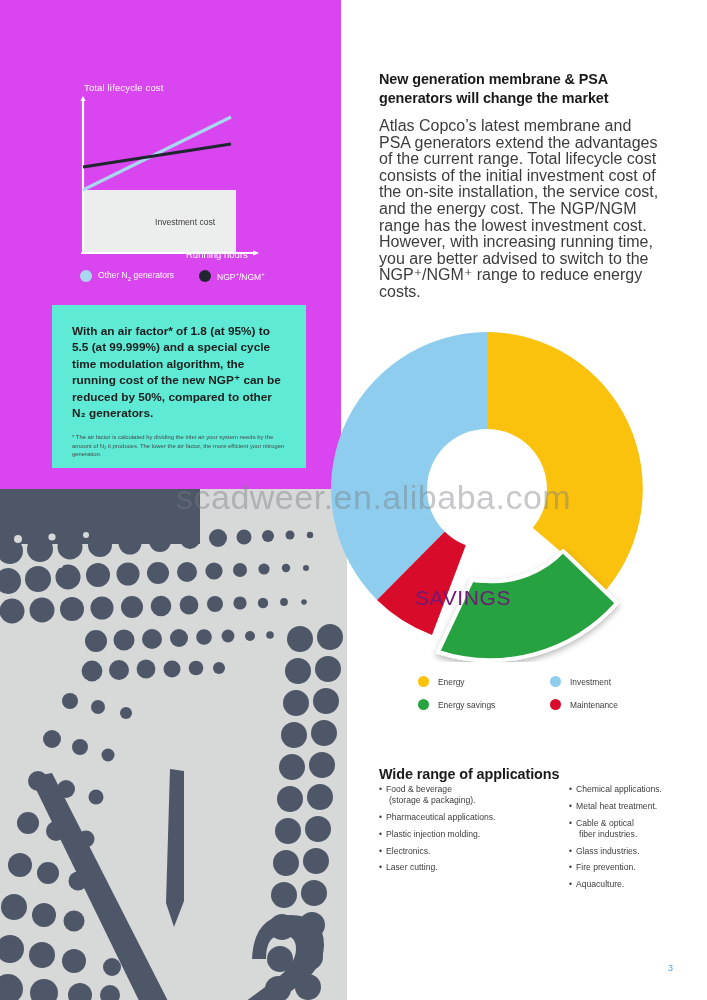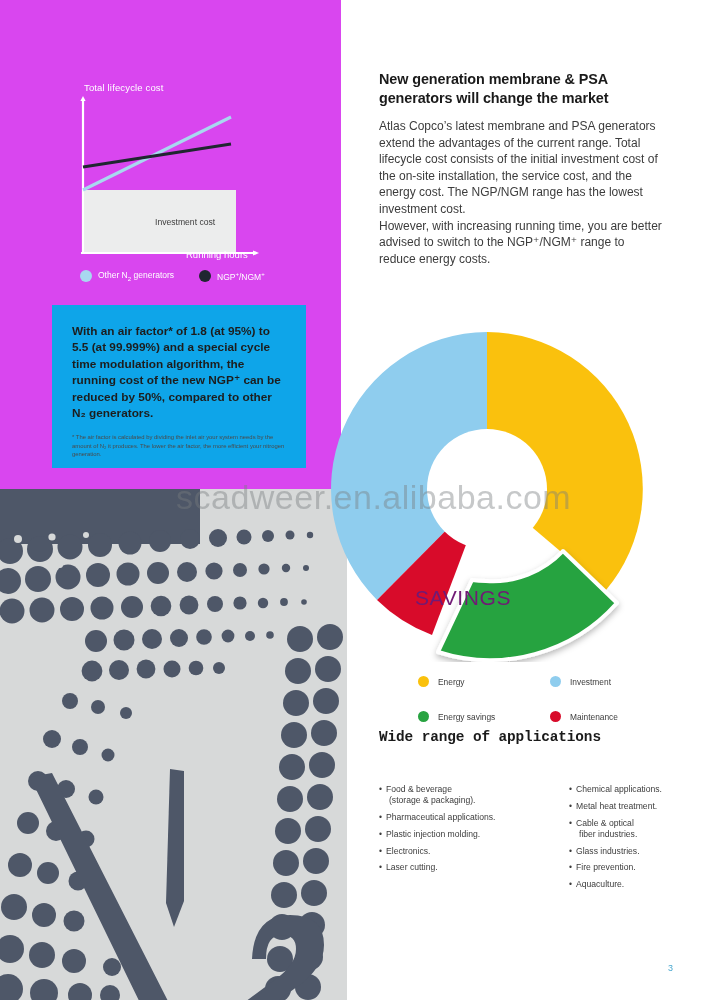--- a/index.html
+++ b/index.html
@@ -11,49 +11,49 @@
   #chart-title{position:absolute;left:84px;top:82px;font-size:9.5px;color:#ffffff;letter-spacing:.15px;}
   #line-chart{position:absolute;left:70px;top:95px;width:190px;height:165px;}
   #axis-xlabel{position:absolute;left:186px;top:249px;font-size:9.5px;color:#ffffff;}
 
   .lc-legend{position:absolute;top:270px;font-size:8.5px;color:#ffffff;display:flex;align-items:center;gap:6px;}
   #lc-legend-a{left:80px;}
   #lc-legend-b{left:199px;}
   .lc-dot{width:12px;height:12px;border-radius:50%;display:inline-block;flex:none;}
 
   
-  #callout{position:absolute;left:52px;top:305px;width:254px;height:163px;background:#0ea5e9;
+  #callout{position:absolute;left:52px;top:305px;width:254px;height:163px;background:#5eead4;
            box-sizing:border-box;padding:18px 20px 0 20px;}
   #callout-text{font-size:11.8px;line-height:16.4px;color:#1d1d1d;font-weight:600;margin:0;}
   #callout-note{margin:12px 0 0 0;font-size:5.9px;line-height:8.2px;color:#4a4a4a;}
 
   
   #photo{position:absolute;left:0;top:489px;width:347px;height:511px;background:#d7d9d9;overflow:hidden;}
   #photo-dark-top{position:absolute;left:0;top:0;width:200px;height:55px;background:#4e5768;}
   .dots{position:absolute;}
   #photo-n2{position:absolute;left:-6px;top:170px;width:360px;height:380px;}
 
   
   #right-col{position:absolute;left:379px;top:0;width:288px;height:1000px;}
   h2.sec-title{font-size:14.4px;font-weight:bold;color:#1a1a1a;margin:0;line-height:18.5px;letter-spacing:-.1px;}
   #hd1{position:absolute;left:0;top:70px;width:282px;}
-  #body1{position:absolute;left:0;top:118px;width:285px;font-size:12px;line-height:16.6px;color:#3c3c3c;}
+  #body1{position:absolute;left:0;top:118px;width:285px;font-size:16px;line-height:16.6px;color:#3c3c3c;}
   #body1 p{margin:0;}
 
   
   #donut-wrap{position:absolute;left:320px;top:322px;width:350px;height:340px;}
   #savings-label{position:absolute;left:415px;top:586px;font-size:21px;color:#701a75;letter-spacing:.6px;}
 
   #pie-legend{position:absolute;left:418px;top:676px;width:250px;
-              display:grid;grid-template-columns:132px 132px;row-gap:24px;text-align:right;}
+              display:grid;grid-template-columns:132px 132px;row-gap:12px;text-align:right;}
   .pl-item{display:flex;align-items:center;gap:9px;font-size:8.4px;color:#3c3c3c;}
   .pl-dot{width:11px;height:11px;border-radius:50%;flex:none;}
 
   
-  #hd2{position:absolute;left:0;top:728px;width:282px;font-family:Liberation Mono, monospace;}
+  #hd2{position:absolute;left:0;top:765px;width:282px;}
   #apps{position:absolute;left:0;top:784px;width:288px;display:grid;grid-template-columns:146px 142px;gap:44px;}
   #apps ul{margin:0;padding:0;list-style:none;}
   #apps li{font-size:8.6px;line-height:11.2px;color:#3c3c3c;margin-bottom:5.6px;
            padding-left:7px;position:relative;}
   #apps li:before{content:"\2022";position:absolute;left:0;top:0;}
   #apps li span{display:block;padding-left:3px;}
 
   #page-num{position:absolute;left:668px;top:963px;font-size:9px;color:#4aa8cf;}
 
   

